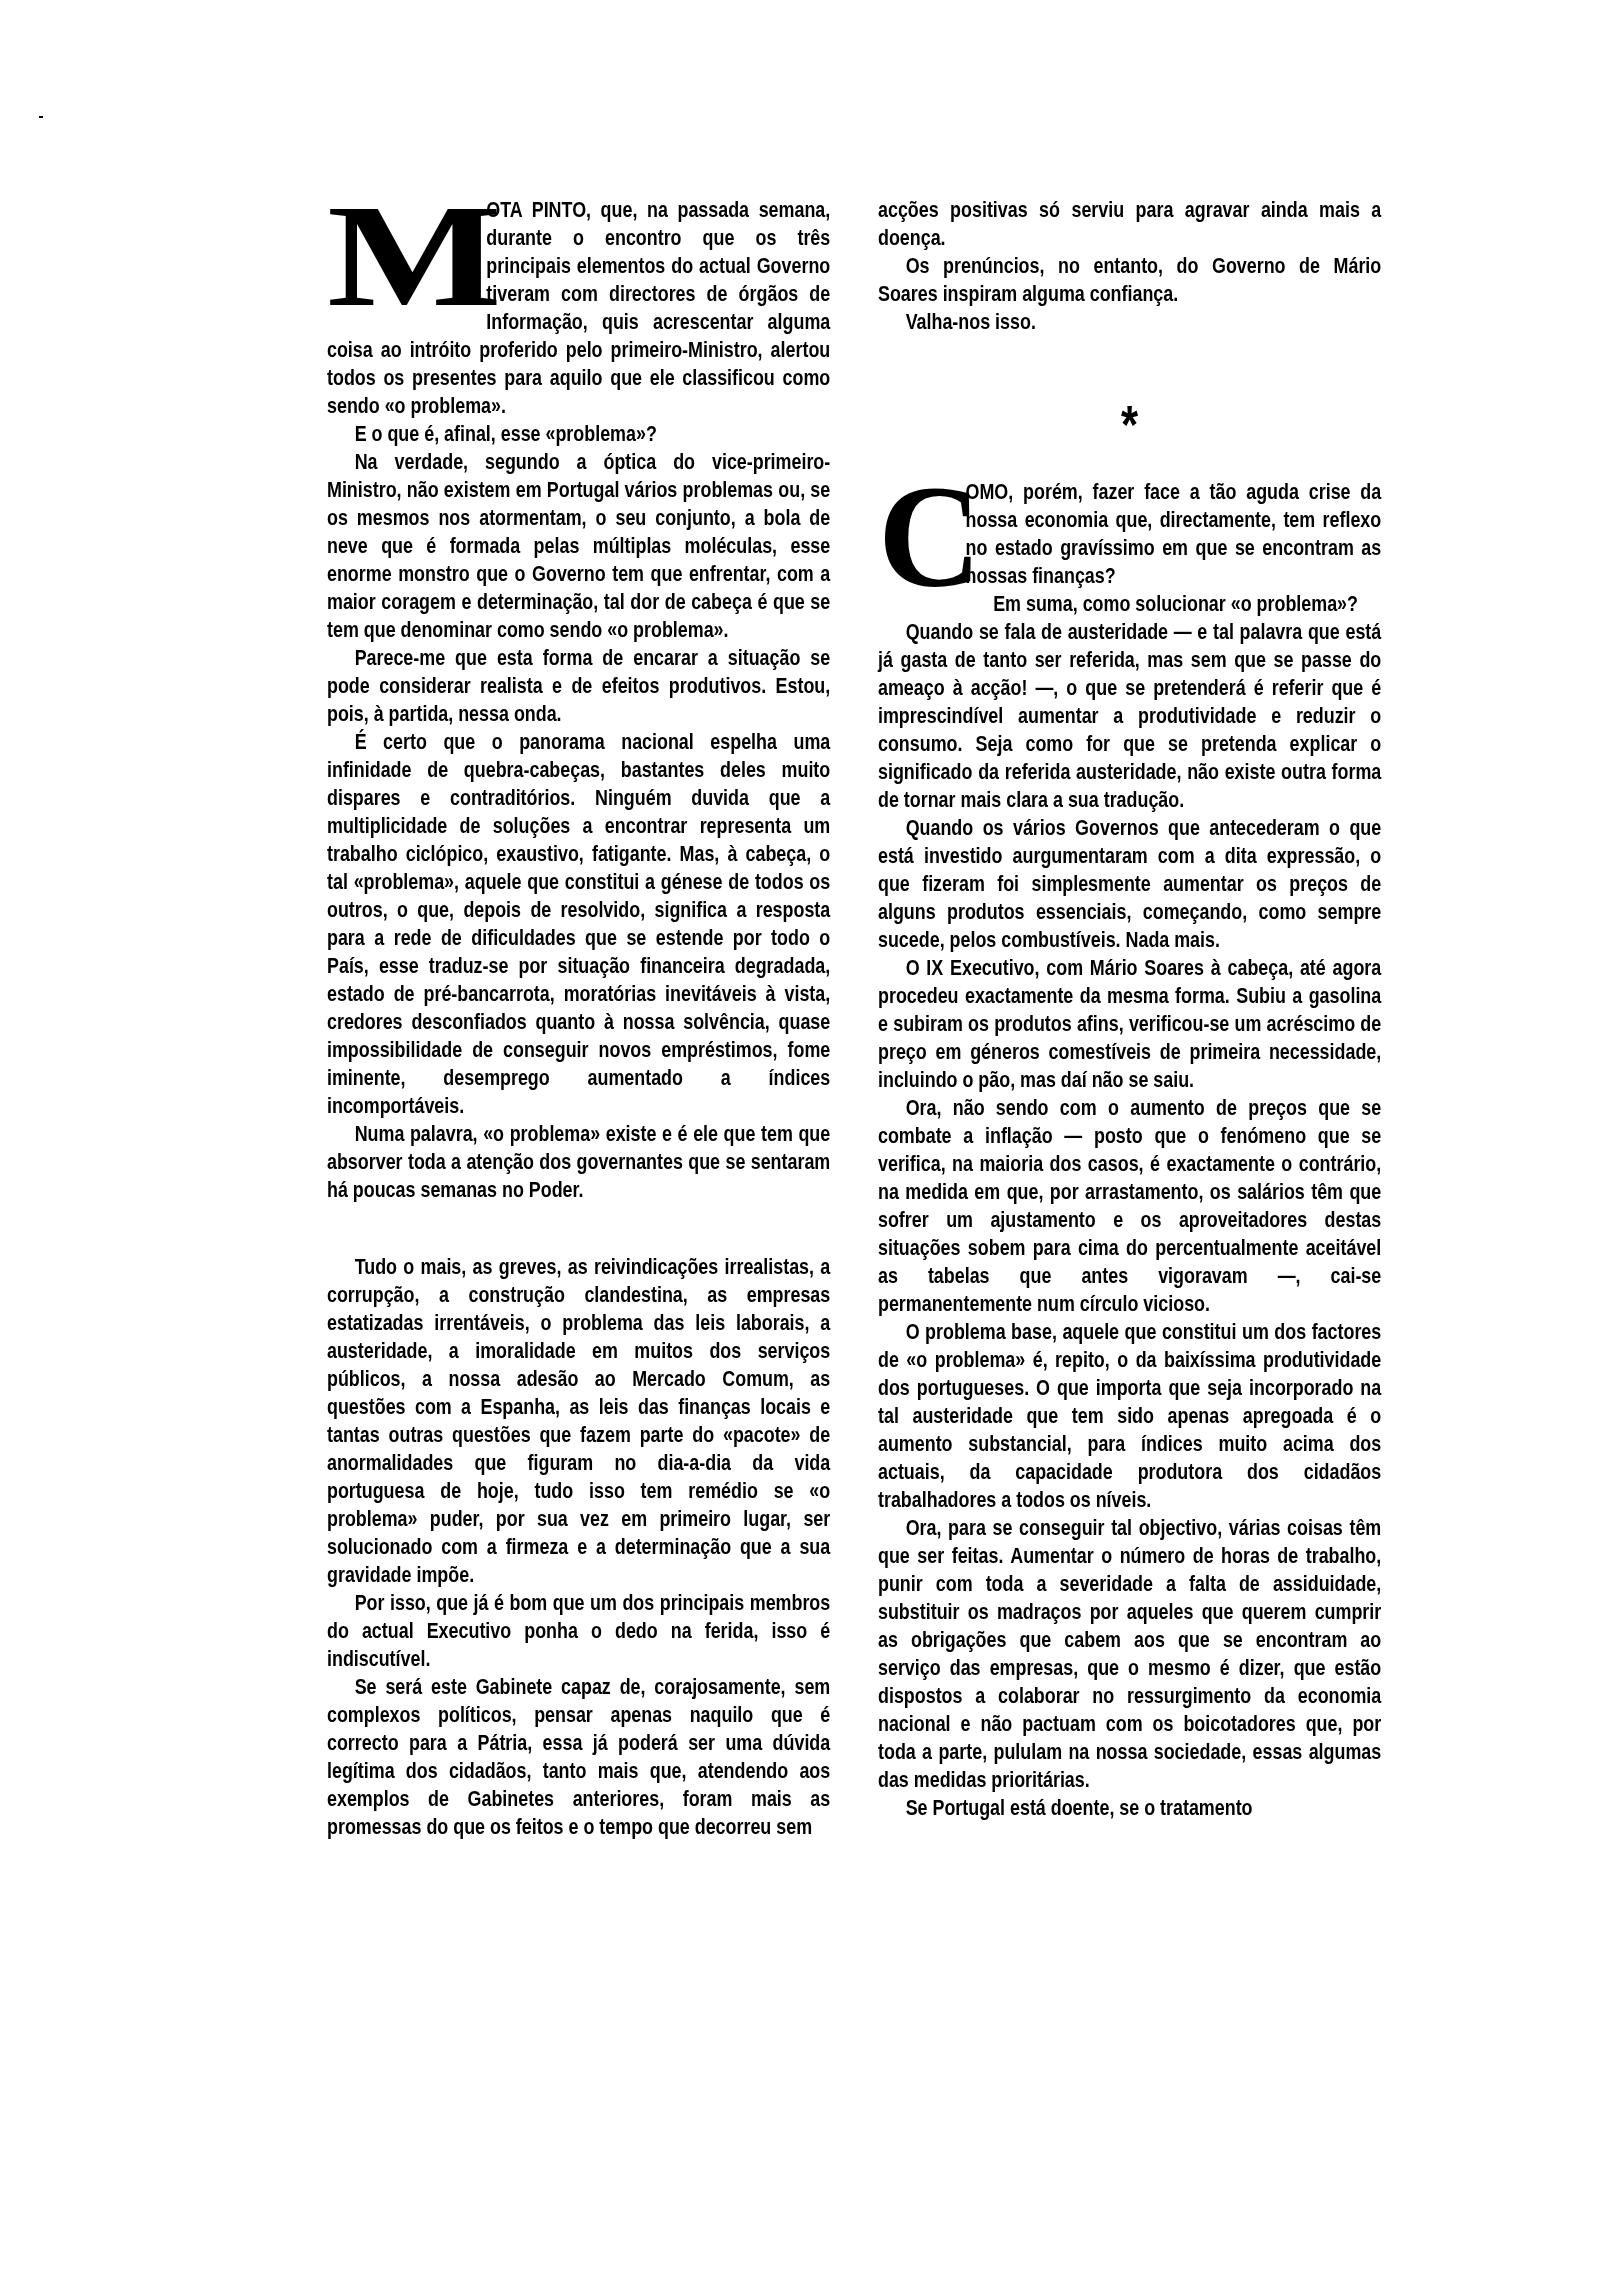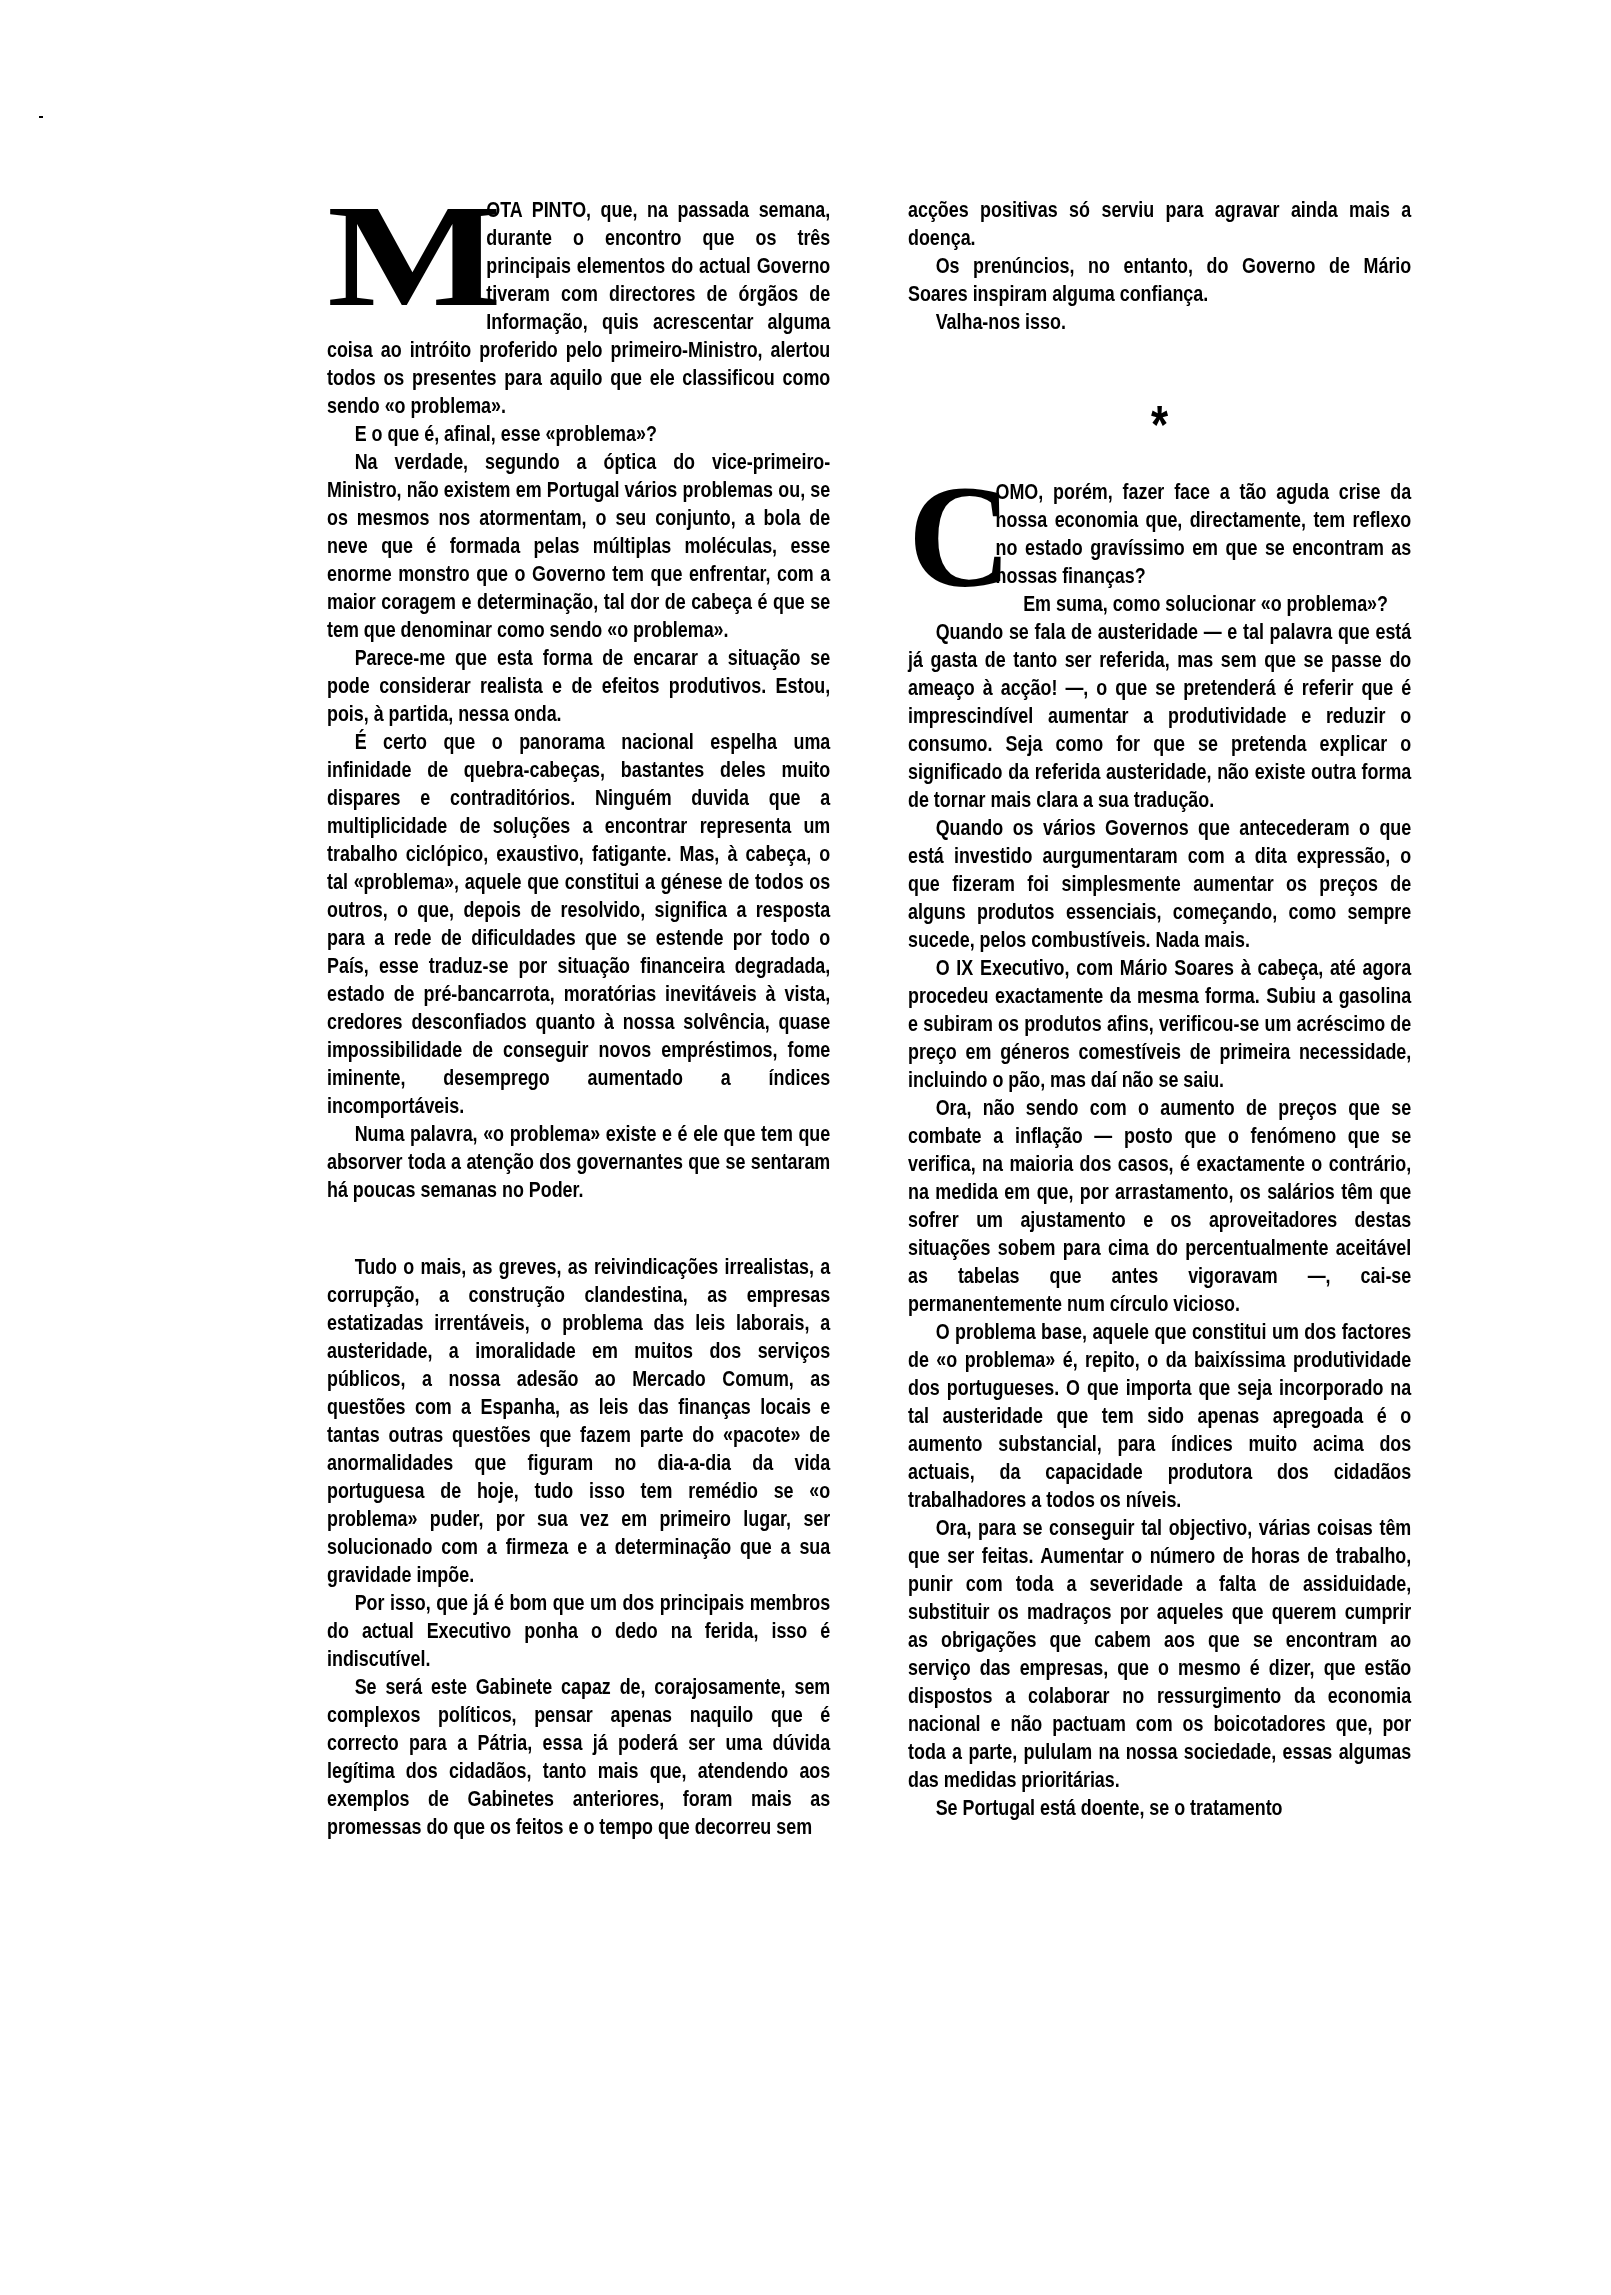--- a/index.html
+++ b/index.html
@@ -6,21 +6,21 @@
   body { width: 1612px; height: 2295px; position: relative; overflow: hidden; }
   .page { position: absolute; left: 0; top: 0; width: 1612px; height: 2295px; background: #ffffff; }
   .speck { position: absolute; left: 39px; top: 116px; width: 4.4px; height: 1.5px; background: #000; }
   .col {
     position: absolute; top: 196px; width: 504px;
     font-family: "Liberation Sans", "DejaVu Sans", sans-serif;
     font-weight: bold; color: #000; font-size: 22px; line-height: 28px;
     text-align: justify; transform-origin: 0 0;
   }
   .col-left { left: 327px; }
-  .col-right { left: 908px; }
+  .col-right { left: 878px; }
   .inner { width: 619px; transform: scaleX(0.813); transform-origin: 0 0; }
   p { margin: 0; text-indent: 34px; hyphens: auto; }
   p.noindent { text-indent: 0; }
   .gap-big { height: 49px; }
   .dropcap {
     float: left; font-family: "Liberation Serif", "DejaVu Serif", serif;
     font-weight: 900; line-height: 0.78; margin: 2.9px 6.9px 0 0; color: #000;
   }
   .dropcap-m { font-size: 147px; width: 122px; letter-spacing: -2.9px; transform: scaleX(1.55); transform-origin: 0 0; margin-right: 74px; }
   .dropcap-c { font-size: 147px; width: 88px; transform: scaleX(1.2); transform-origin: 0 0; margin-right: 19.7px; }

